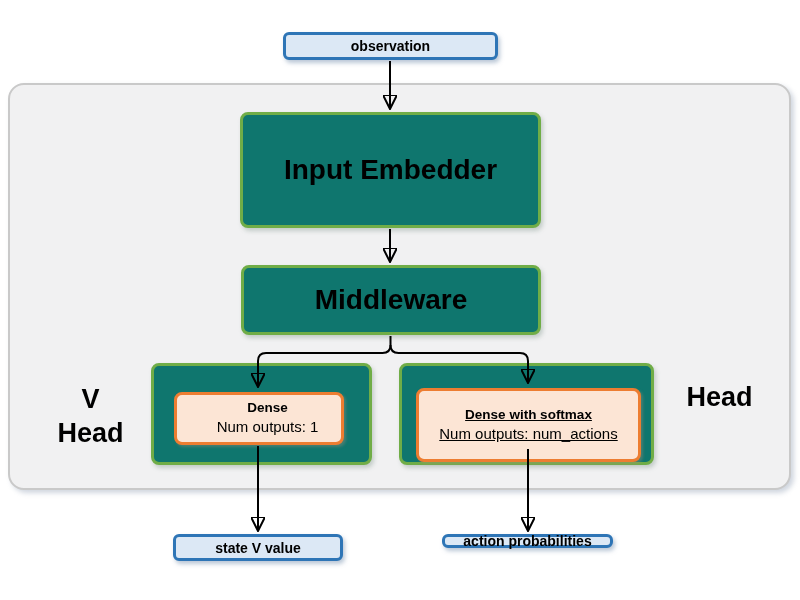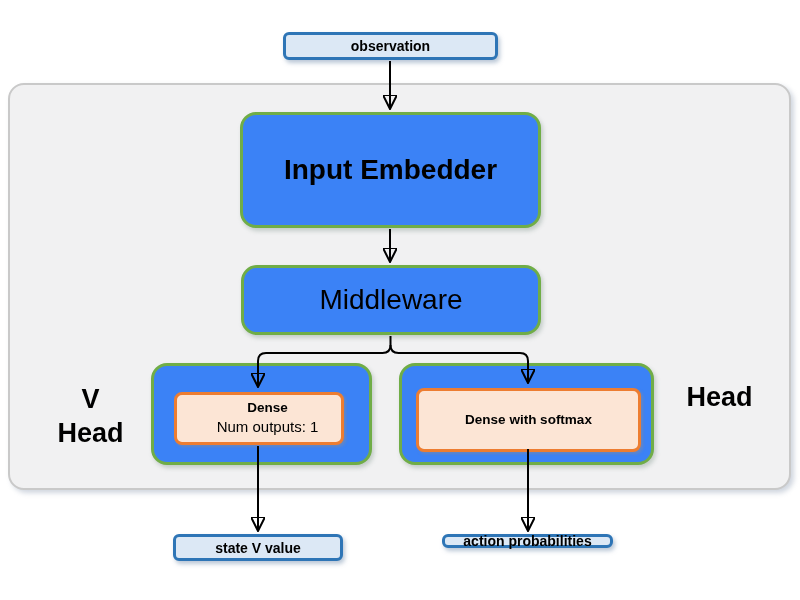--- a/index.html
+++ b/index.html
@@ -30,36 +30,36 @@
     background:#dce8f5;border:3px solid #2e75b6;border-radius:6px;
     box-shadow:2px 3px 4px rgba(120,145,175,.5);
     font-weight:bold;font-size:14px;
   }
   .blue.observation{left:283px;top:32px;width:215px;height:28px;}
   .blue.state-v{left:173px;top:534px;width:170px;height:27px;}
   .blue.action-prob{left:442px;top:534px;width:171px;height:14px;}
 
   
   .green{
-    background:#3b82f6;border:3px solid #70ad47;border-radius:16px;
+    background:#0f766e;border:3px solid #70ad47;border-radius:8px;
     box-shadow:2px 3px 4px rgba(140,160,150,.45);
   }
   .green.input-embedder{left:240px;top:112px;width:301px;height:116px;font-weight:bold;font-size:28px;}
-  .green.middleware{left:241px;top:265px;width:300px;height:70px;font-weight:normal;font-size:28px;}
+  .green.middleware{left:241px;top:265px;width:300px;height:70px;font-weight:bold;font-size:28px;}
   .green.head-box-v{left:151px;top:363px;width:221px;height:102px;}
   .green.head-box-policy{left:399px;top:363px;width:255px;height:102px;}
 
   
   .orange{
     background:#fce5d5;border:3px solid #ed7d31;border-radius:8px;
     box-shadow:2px 2px 3px rgba(160,140,120,.4);
     flex-direction:column;line-height:1.35;
   }
   .orange.dense-v{left:174px;top:392px;width:170px;height:53px;padding-left:17px;}
-  .orange.dense-policy{left:416px;top:388px;width:225px;height:64px;}
+  .orange.dense-policy{left:416px;top:388px;width:225px;height:74px;text-decoration:underline;}
   .orange .t1{font-weight:bold;font-size:13.5px;}
   .orange .t2{font-weight:normal;font-size:15px;text-align:right;}
 
   
   .head-label{
     position:absolute;font-weight:bold;font-size:27px;line-height:1.25;
     text-align:center;
   }
   .head-label.v{left:38px;top:383px;width:105px;}
   .head-label.policy{left:662px;top:381px;width:115px;}
@@ -88,20 +88,21 @@
 
   <div class="node green head-box-v"></div>
   <div class="node orange dense-v">
     <span class="t1">Dense</span>
     <span class="t2">Num outputs: 1</span>
   </div>
 
   <div class="node green head-box-policy"></div>
   <div class="node orange dense-policy">
     <span class="t1">Dense with softmax</span>
+    <span class="t2">Num outputs: num_actions</span>
   </div>
 
   <div class="head-label v">
     <div>V</div>
     <div>Head</div>
   </div>
   <div class="head-label policy">
     <div>Head</div>
   </div>
 

